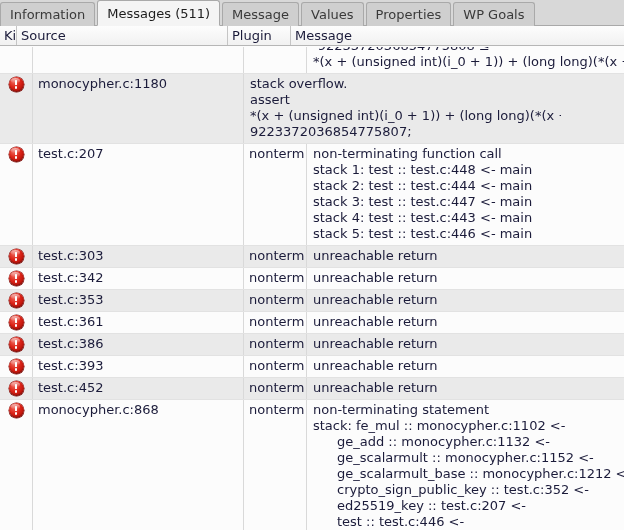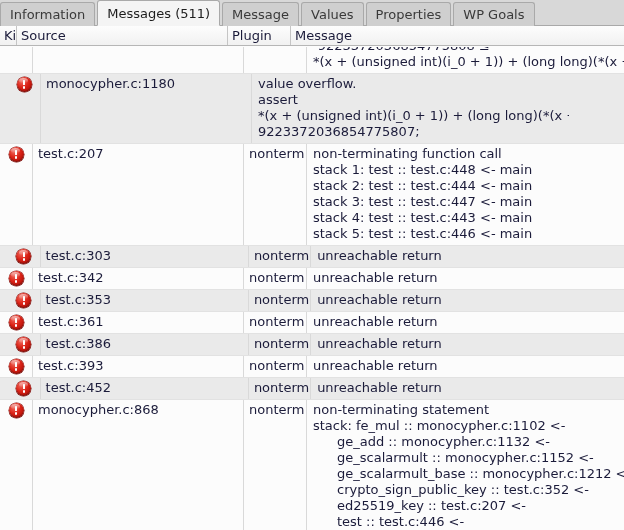--- a/index.html
+++ b/index.html
@@ -90,21 +90,21 @@
     width: 624px;
     height: 483px;
     overflow: hidden;
   }
   .row {
     display: flex;
     border-bottom: 1px solid #e2e2e2;
     box-sizing: border-box;
     background: #fcfcfc;
   }
-  .row.alt { background: #eaeaea; padding-left: 8px; }
+  .row.alt { background: #eaeaea; }
 
   .cell {
     box-sizing: border-box;
     border-right: 1px solid #d9d9d9;
     font-size: 13px;
     color: #1b1b3a;
     padding: 2px 0 3px 5px;
     line-height: 16px;
     overflow: hidden;
     white-space: pre;
@@ -187,21 +187,21 @@
   <div class="tablebody" id="tablebody">
       <div class="row" style="margin-top: -11px;">
         <div class="cell kind"></div>
         <div class="cell source"></div>
         <div class="cell plugin"></div>
         <div class="cell message"><span class="msgline">-9223372036854775808 ≤</span><span class="msgline">*(x + (unsigned int)(i_0 + 1)) + (long long)(*(x +</span></div>
       </div>
       <div class="row alt">
         <div class="cell kind"><div class="erricon"><span class="gloss"></span></div></div>
         <div class="cell source">monocypher.c:1180</div>
-        <div class="cell message"><span class="msgline">value overflow.</span><span class="msgline">assert</span><span class="msgline">*(x + (unsigned int)(i_0 + 1)) + (long long)(*(x +</span><span class="msgline">9223372036854775807;</span></div>
+        <div class="cell message"><span class="msgline">stack overflow.</span><span class="msgline">assert</span><span class="msgline">*(x + (unsigned int)(i_0 + 1)) + (long long)(*(x +</span><span class="msgline">9223372036854775807;</span></div>
       </div>
       <div class="row">
         <div class="cell kind"><div class="erricon"><span class="gloss"></span></div></div>
         <div class="cell source">test.c:207</div>
         <div class="cell plugin">nonterm</div>
         <div class="cell message"><span class="msgline">non-terminating function call</span><span class="msgline">stack 1: test :: test.c:448 &lt;- main</span><span class="msgline">stack 2: test :: test.c:444 &lt;- main</span><span class="msgline">stack 3: test :: test.c:447 &lt;- main</span><span class="msgline">stack 4: test :: test.c:443 &lt;- main</span><span class="msgline">stack 5: test :: test.c:446 &lt;- main</span></div>
       </div>
       <div class="row alt">
         <div class="cell kind"><div class="erricon"><span class="gloss"></span></div></div>
         <div class="cell source">test.c:303</div>

